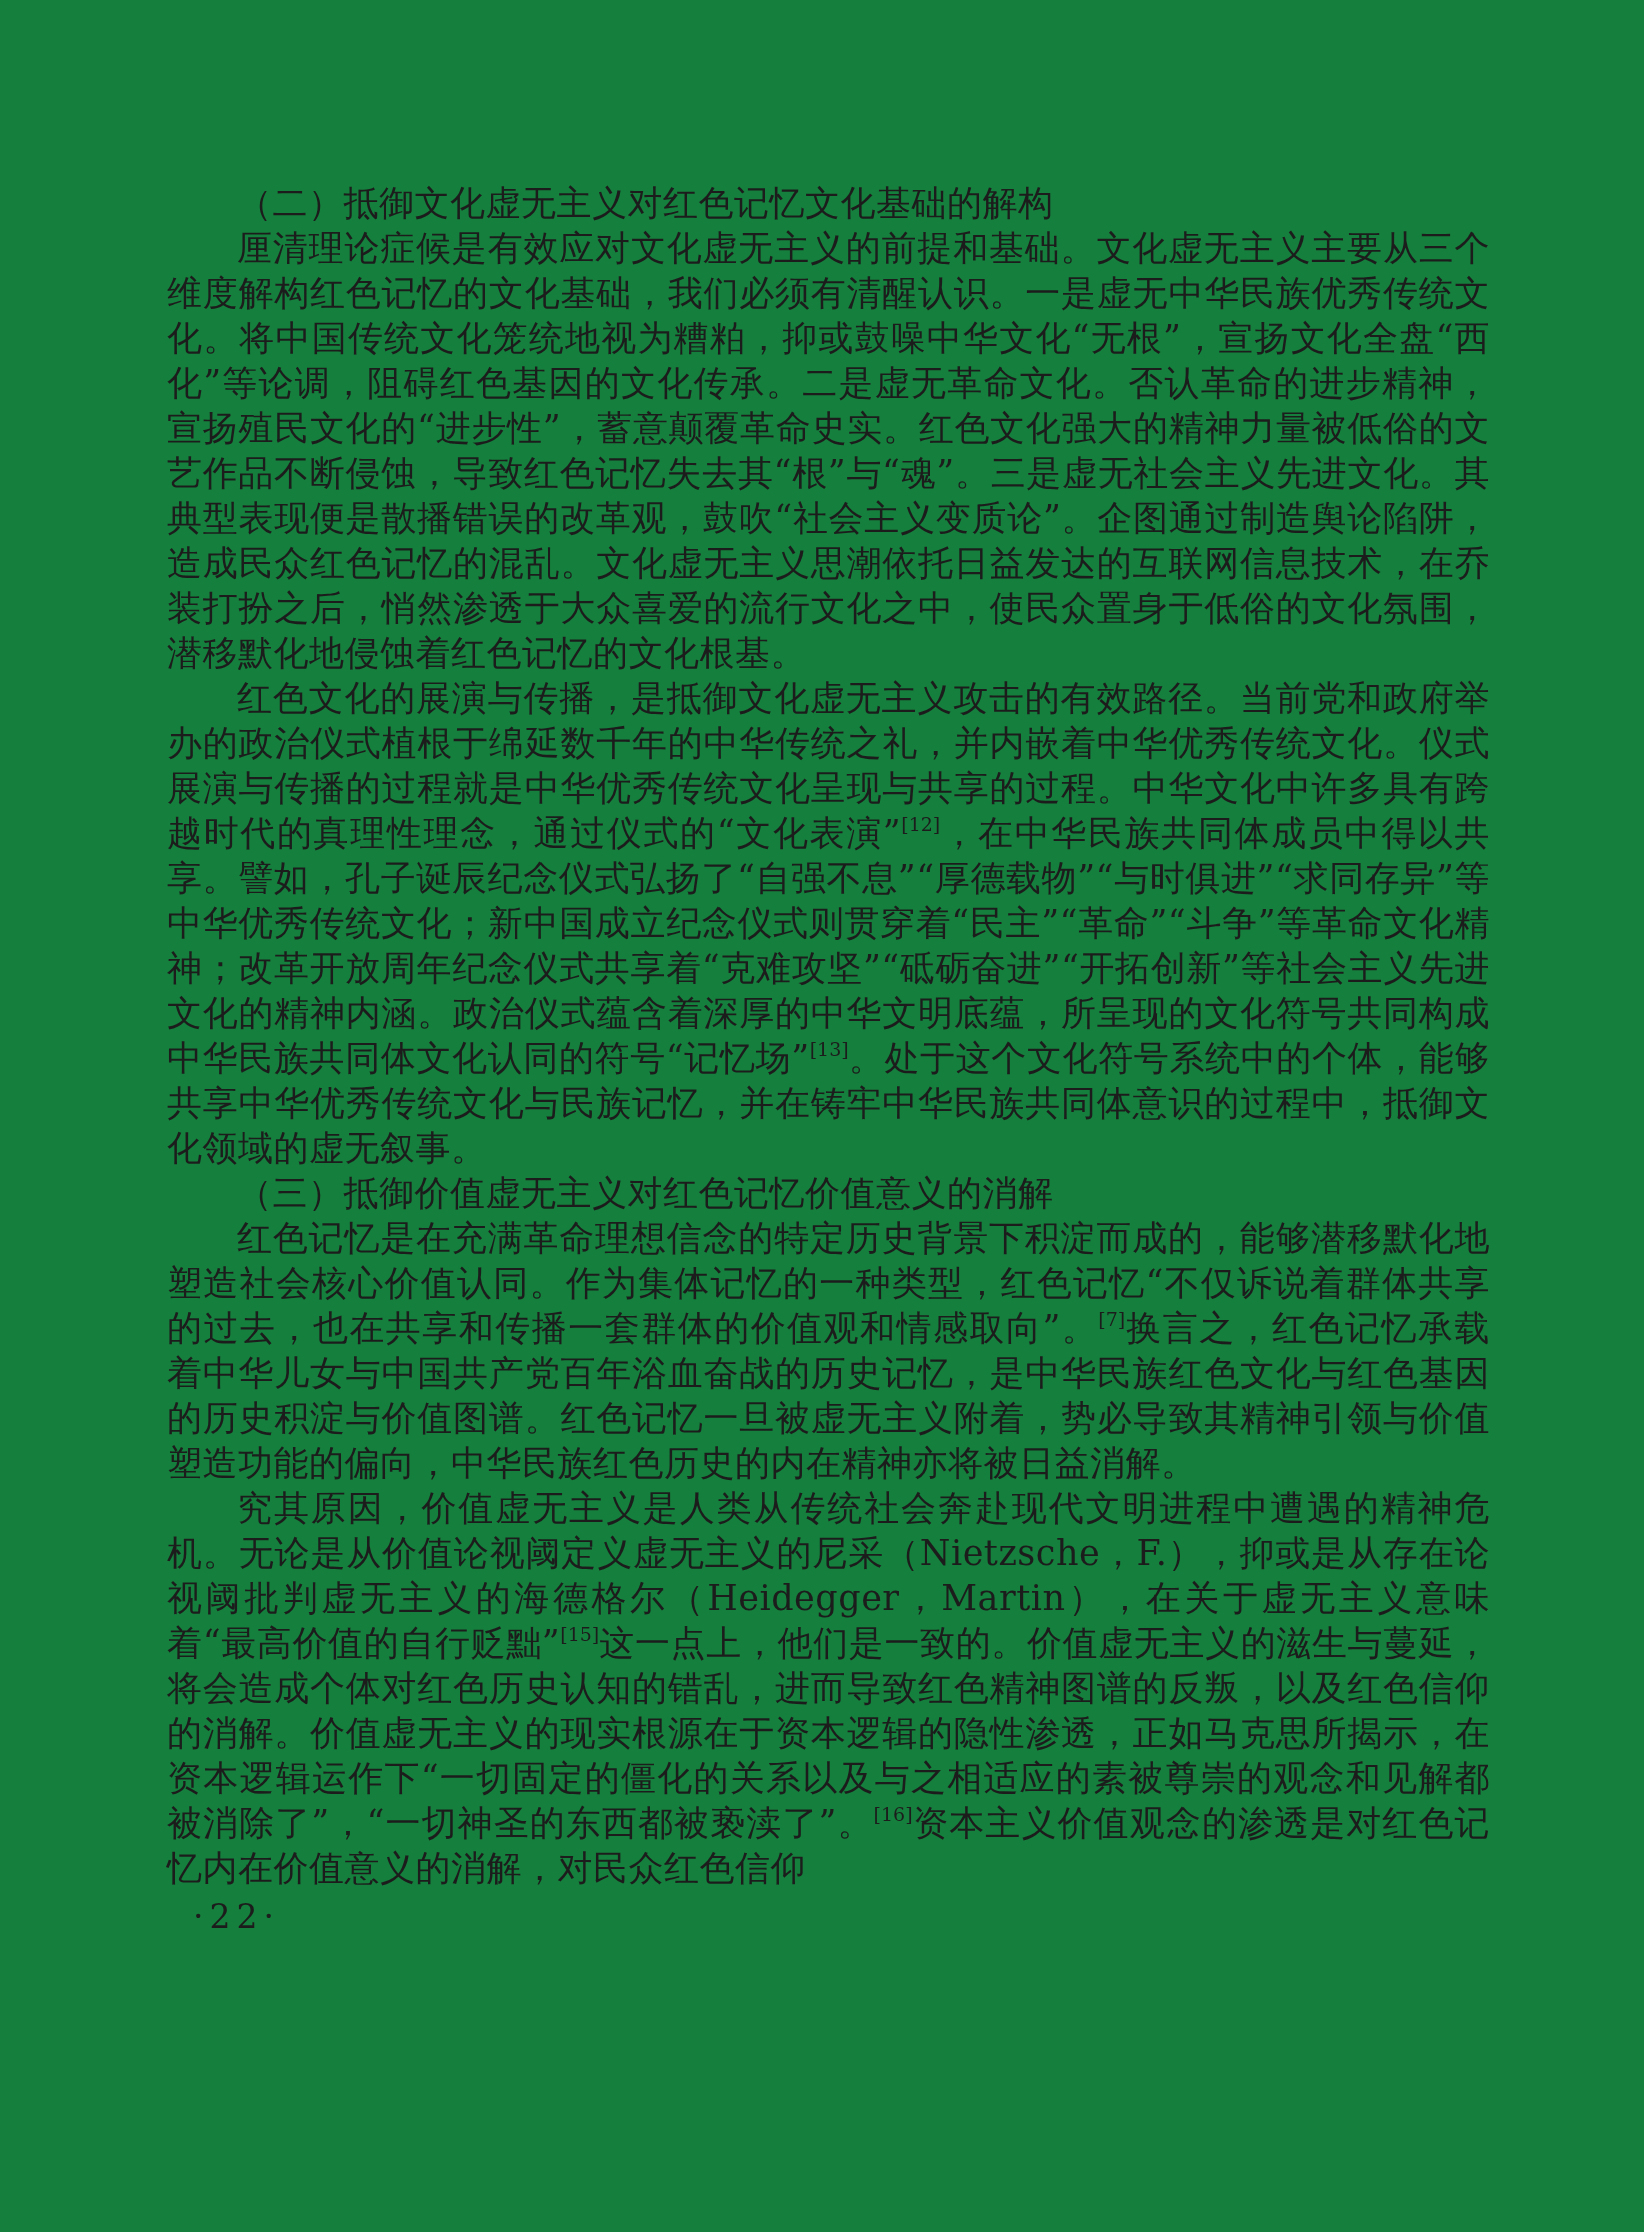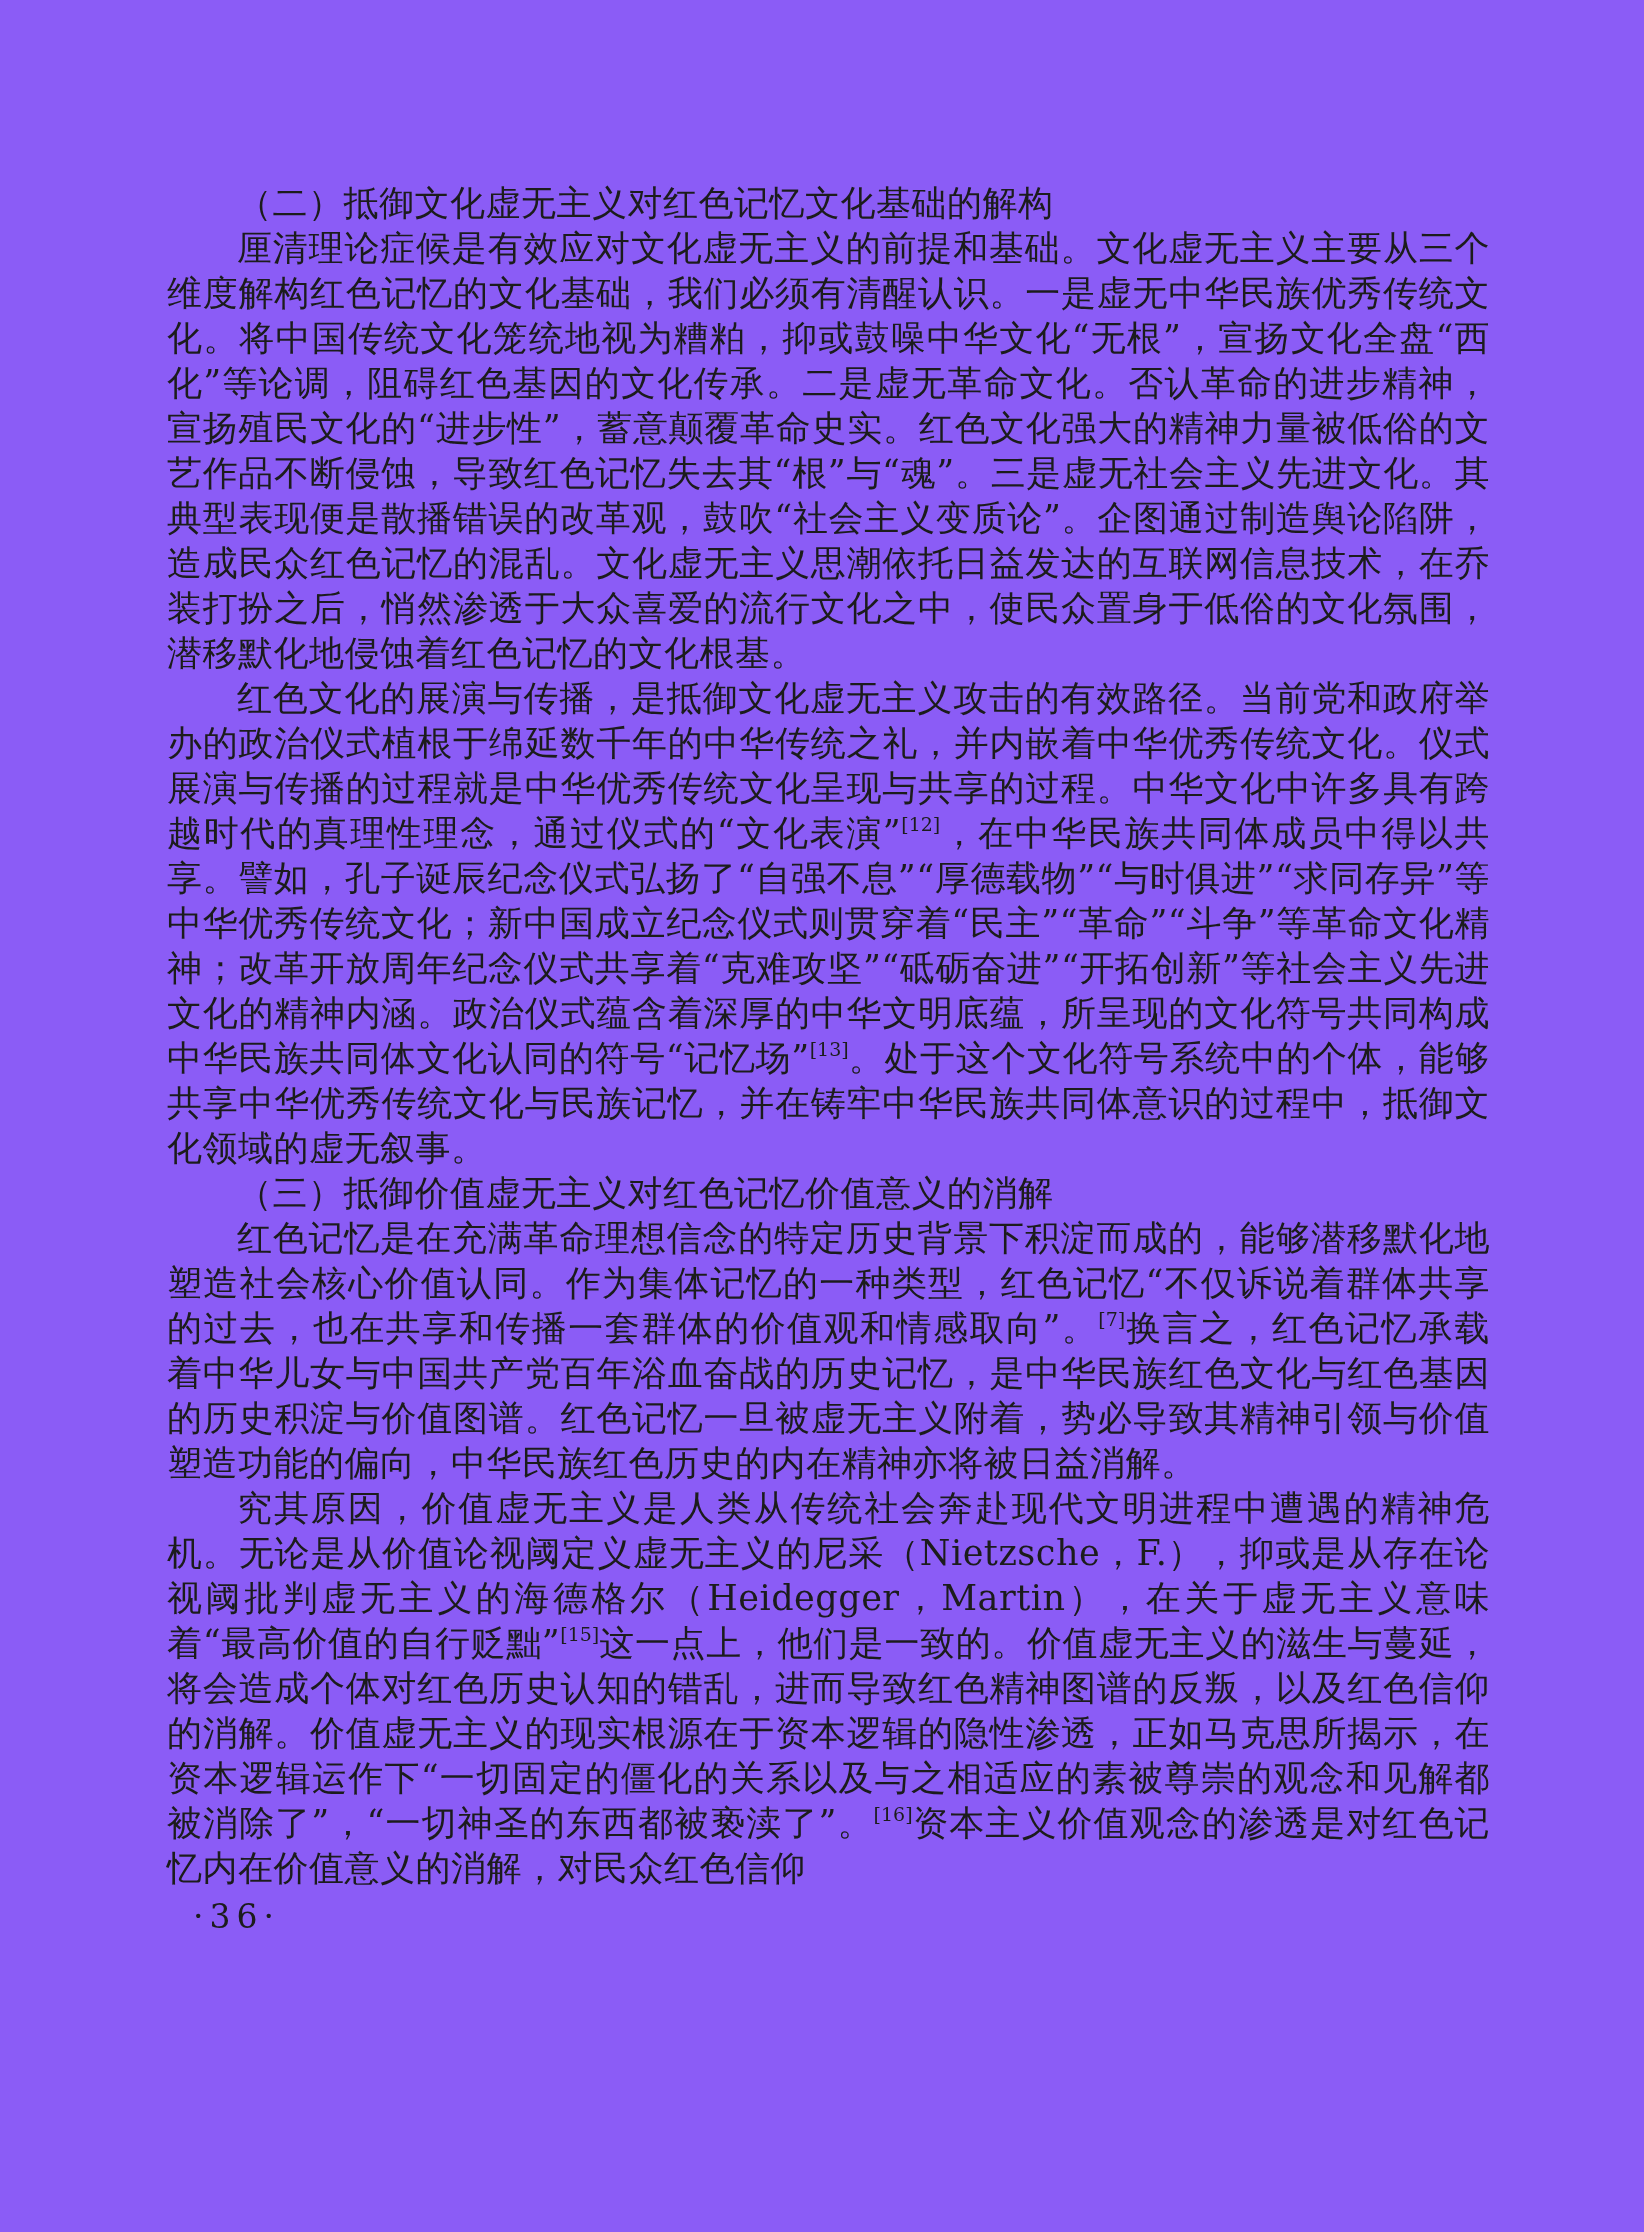--- a/index.html
+++ b/index.html
@@ -5,21 +5,21 @@
   html, body {
     margin: 0;
     padding: 0;
     background: #ffffff;
   }
   .page {
     position: relative;
     width: 1645px;
     height: 2233px;
     box-sizing: border-box;
-    background: #8b5cf6;
+    background: #15803d;
     padding: 181px 155px 0 167px;
     overflow: hidden;
     font-family: "DejaVu Serif", "Liberation Serif", serif;
     color: #1c1c1c;
   }
   .page-body { width: 100%; }
   .paragraph, .heading {
     margin: 0;
     padding: 0;
     font-size: 35px;
@@ -52,15 +52,15 @@
 
 <div class="page">
   <div class="page-body">
       <h2 class="heading">（二）抵御文化虚无主义对红色记忆文化基础的解构</h2>
       <p class="paragraph">厘清理论症候是有效应对文化虚无主义的前提和基础。文化虚无主义主要从三个维度解构红色记忆的文化基础，我们必须有清醒认识。一是虚无中华民族优秀传统文化。将中国传统文化笼统地视为糟粕，抑或鼓噪中华文化“无根”，宣扬文化全盘“西化”等论调，阻碍红色基因的文化传承。二是虚无革命文化。否认革命的进步精神，宣扬殖民文化的“进步性”，蓄意颠覆革命史实。红色文化强大的精神力量被低俗的文艺作品不断侵蚀，导致红色记忆失去其“根”与“魂”。三是虚无社会主义先进文化。其典型表现便是散播错误的改革观，鼓吹“社会主义变质论”。企图通过制造舆论陷阱，造成民众红色记忆的混乱。文化虚无主义思潮依托日益发达的互联网信息技术，在乔装打扮之后，悄然渗透于大众喜爱的流行文化之中，使民众置身于低俗的文化氛围，潜移默化地侵蚀着红色记忆的文化根基。</p>
       <p class="paragraph">红色文化的展演与传播，是抵御文化虚无主义攻击的有效路径。当前党和政府举办的政治仪式植根于绵延数千年的中华传统之礼，并内嵌着中华优秀传统文化。仪式展演与传播的过程就是中华优秀传统文化呈现与共享的过程。中华文化中许多具有跨越时代的真理性理念，通过仪式的“文化表演”<sup class="fnref">[12]</sup>，在中华民族共同体成员中得以共享。譬如，孔子诞辰纪念仪式弘扬了“自强不息”“厚德载物”“与时俱进”“求同存异”等中华优秀传统文化；新中国成立纪念仪式则贯穿着“民主”“革命”“斗争”等革命文化精神；改革开放周年纪念仪式共享着“克难攻坚”“砥砺奋进”“开拓创新”等社会主义先进文化的精神内涵。政治仪式蕴含着深厚的中华文明底蕴，所呈现的文化符号共同构成中华民族共同体文化认同的符号“记忆场”<sup class="fnref">[13]</sup>。处于这个文化符号系统中的个体，能够共享中华优秀传统文化与民族记忆，并在铸牢中华民族共同体意识的过程中，抵御文化领域的虚无叙事。</p>
       <h2 class="heading">（三）抵御价值虚无主义对红色记忆价值意义的消解</h2>
       <p class="paragraph">红色记忆是在充满革命理想信念的特定历史背景下积淀而成的，能够潜移默化地塑造社会核心价值认同。作为集体记忆的一种类型，红色记忆“不仅诉说着群体共享的过去，也在共享和传播一套群体的价值观和情感取向”。<sup class="fnref">[7]</sup>换言之，红色记忆承载着中华儿女与中国共产党百年浴血奋战的历史记忆，是中华民族红色文化与红色基因的历史积淀与价值图谱。红色记忆一旦被虚无主义附着，势必导致其精神引领与价值塑造功能的偏向，中华民族红色历史的内在精神亦将被日益消解。</p>
       <p class="paragraph">究其原因，价值虚无主义是人类从传统社会奔赴现代文明进程中遭遇的精神危机。无论是从价值论视阈定义虚无主义的尼采（Nietzsche，F.），抑或是从存在论视阈批判虚无主义的海德格尔（Heidegger，Martin），在关于虚无主义意味着“最高价值的自行贬黜”<sup class="fnref">[15]</sup>这一点上，他们是一致的。价值虚无主义的滋生与蔓延，将会造成个体对红色历史认知的错乱，进而导致红色精神图谱的反叛，以及红色信仰的消解。价值虚无主义的现实根源在于资本逻辑的隐性渗透，正如马克思所揭示，在资本逻辑运作下“一切固定的僵化的关系以及与之相适应的素被尊崇的观念和见解都被消除了”，“一切神圣的东西都被亵渎了”。<sup class="fnref">[16]</sup>资本主义价值观念的渗透是对红色记忆内在价值意义的消解，对民众红色信仰</p>
     </div>
-  <div class="page-number">·36·</div>
+  <div class="page-number">·22·</div>
 </div>
 
 
 </body></html>

